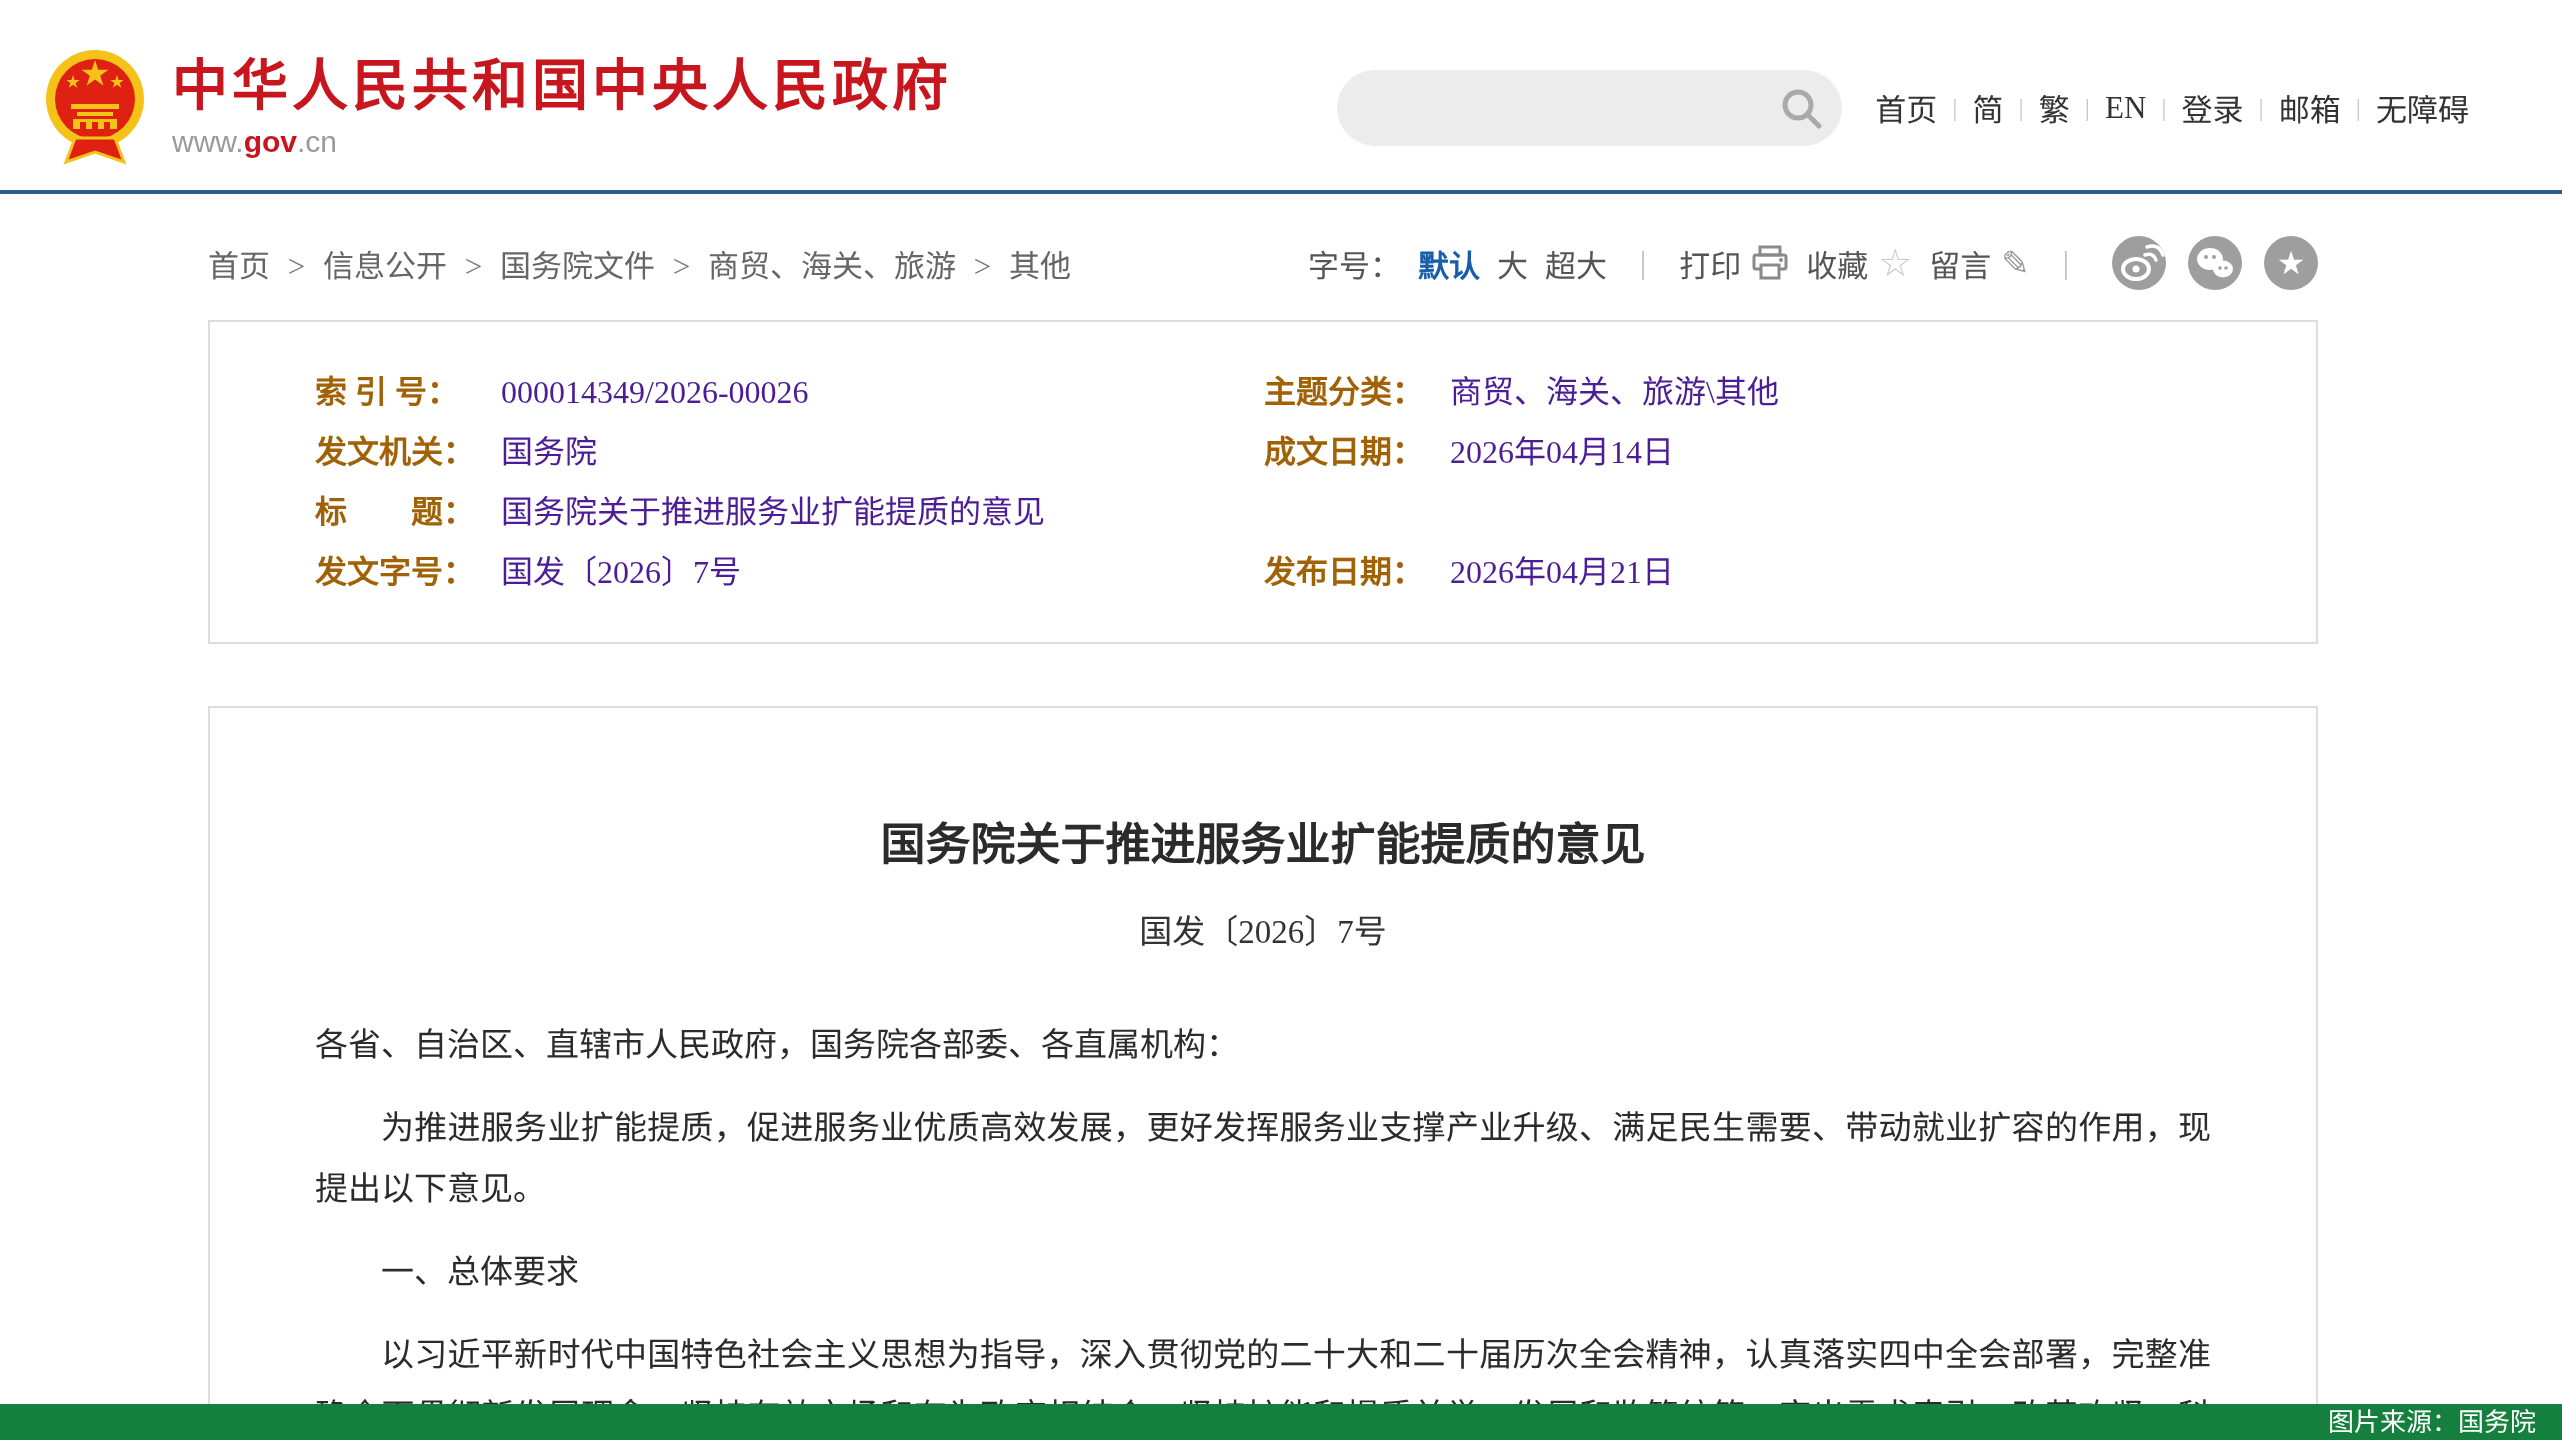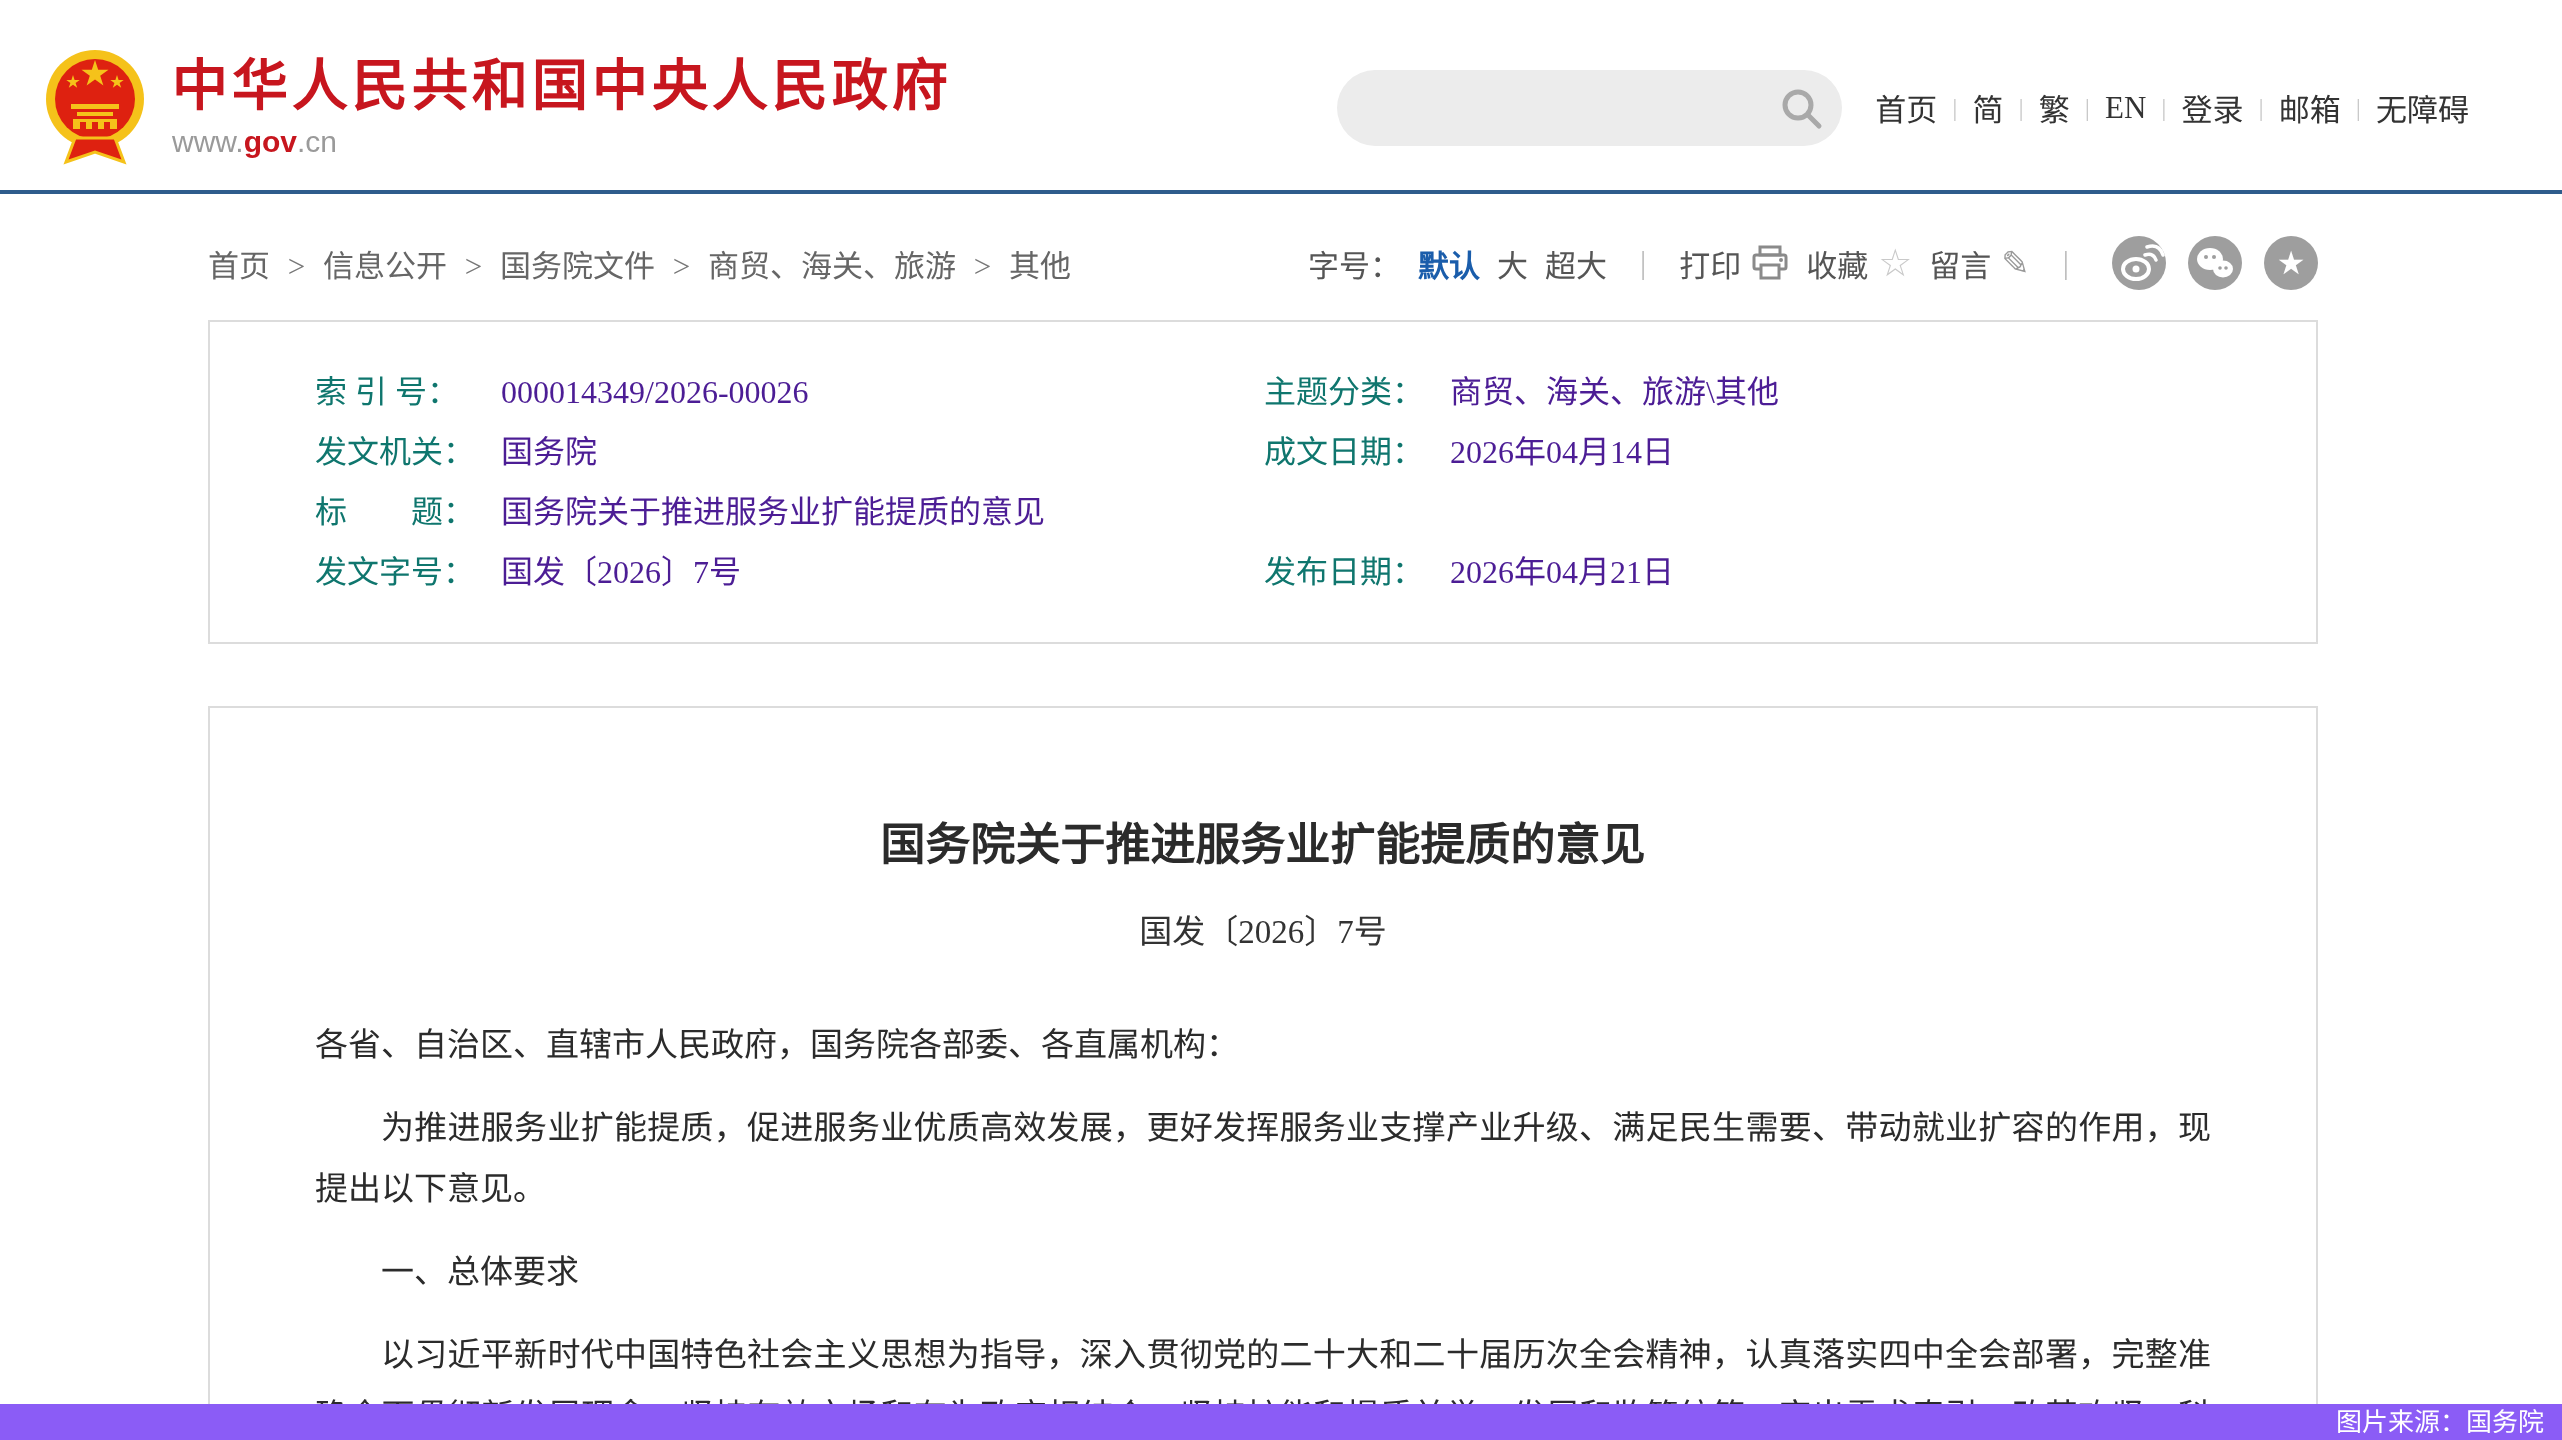--- a/index.html
+++ b/index.html
@@ -42,35 +42,35 @@
   .pencil-glyph{font-size:34px;color:#9a9a9a;line-height:1;}
   .social{display:flex;align-items:center;gap:22px;margin-left:10px;}
   .social-circle{width:54px;height:54px;border-radius:50%;background:#9e9e9e;display:flex;
     align-items:center;justify-content:center;cursor:pointer;}
   .qzone-glyph{color:#fff;font-size:32px;font-family:"DejaVu Sans",sans-serif;line-height:1;}
   
   .meta-card{margin:30px 244px 0 208px;border:2px solid #dcdcdc;
     padding:40px 0 40px 105px;box-sizing:border-box;}
   .meta-grid{display:grid;grid-template-columns:949px auto;font-size:32px;}
   .meta-cell{height:60px;line-height:60px;white-space:nowrap;overflow:hidden;}
-  .meta-label{font-weight:normal;color:#0f766e;display:inline-block;min-width:162px;}
+  .meta-label{font-weight:bold;color:#a16207;display:inline-block;min-width:162px;}
   .meta-value{color:#4c1d95;padding-left:24px;}
   
   .doc-card{margin:62px 244px 0 208px;border:2px solid #dcdcdc;
     padding:100px 105px 120px 105px;box-sizing:border-box;min-height:860px;}
   .doc-title{text-align:center;font-size:45px;font-weight:bold;color:#2b2b2b;}
   .doc-no{text-align:center;font-size:33px;margin-top:32px;color:#333;}
   .doc-body{margin-top:62px;font-size:33px;line-height:61px;color:#2b2b2b;text-align:justify;}
   .doc-body p{margin:22px 0 0 0;}
   .doc-body p.first{margin-top:0;}
   .p-indent{text-indent:2em;}
   .p-heading{font-weight:normal;}
   
-  .caption-bar{position:absolute;left:0;bottom:0;width:100%;height:36px;background:#8b5cf6;
-    color:#fff;font-size:26px;line-height:36px;text-align:right;padding-right:18px;
+  .caption-bar{position:absolute;left:0;bottom:0;width:100%;height:36px;background:#15803d;
+    color:#fff;font-size:26px;line-height:36px;text-align:right;padding-right:26px;
     box-sizing:border-box;font-family:"Liberation Sans","DejaVu Sans",sans-serif;}
 </style>
 </head>
 <body>
 
 <div class="header">
   <div class="logo-group">
     <svg class="emblem" viewBox="0 0 102 120">
       <circle cx="51" cy="51" r="49" fill="#f5c21a"></circle>
       <circle cx="51" cy="51" r="40" fill="#de2110"></circle>

